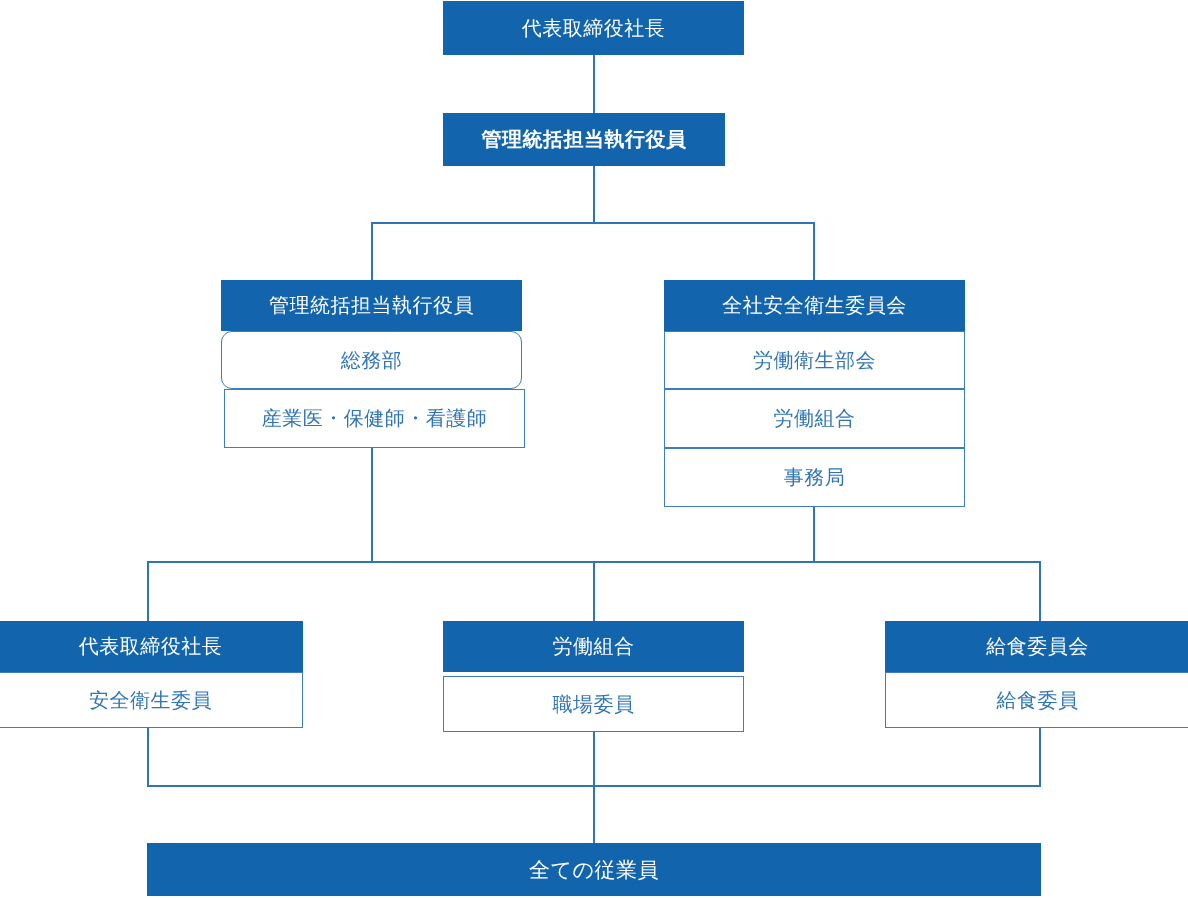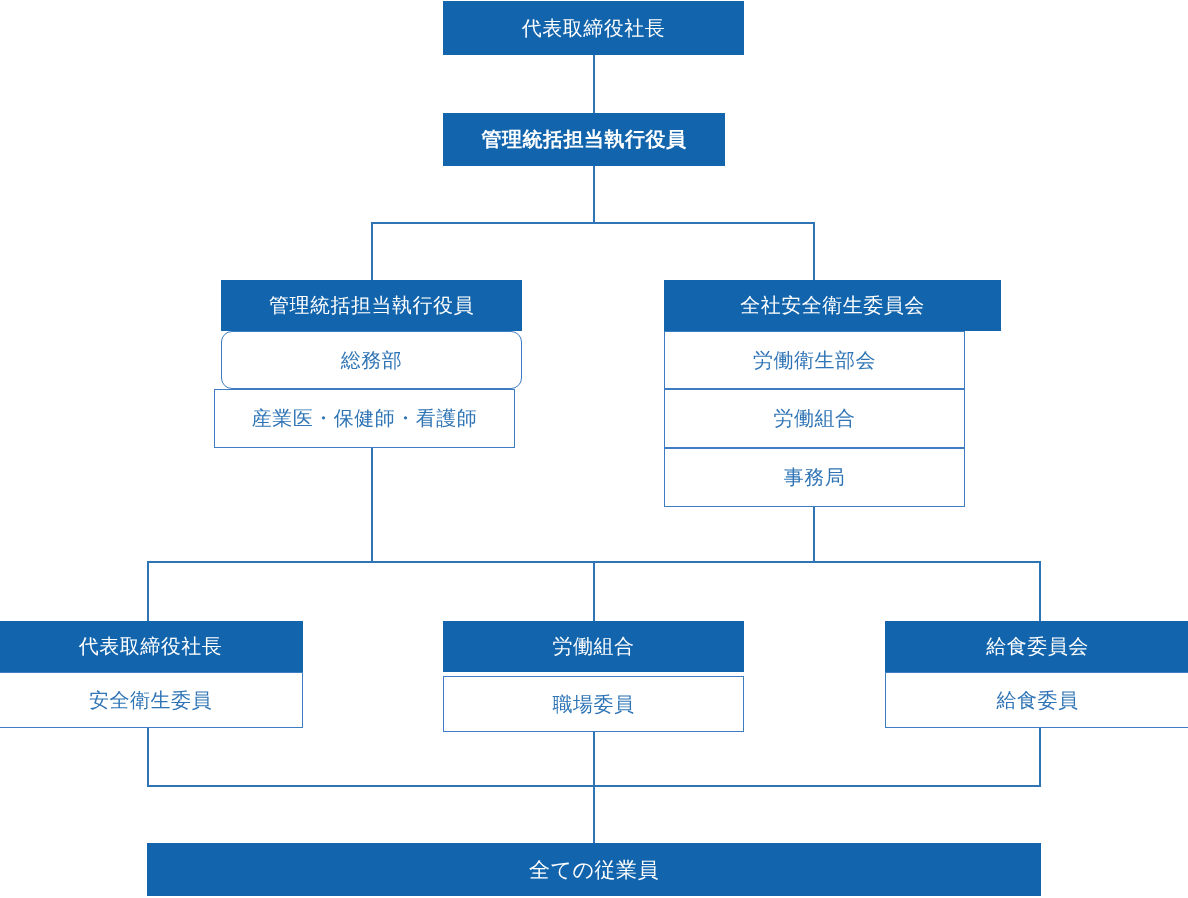--- a/index.html
+++ b/index.html
@@ -96,25 +96,25 @@
   <div class="node node-head bold" style="left:443px; top:113px; width:282px; height:53px;">
     <span>管理統括担当執行役員</span>
   </div>
 
   <div class="node node-head" style="left:221px; top:280px; width:301px; height:51px;">
     <span>管理統括担当執行役員</span>
   </div>
   <div class="node node-row" style="left:221px; top:331px; width:301px; height:58px;border-radius:11px;">
     <span>総務部</span>
   </div>
-  <div class="node node-row" style="left:214px; top:389px; width:301px; height:59px;">
+  <div class="node node-row" style="left:224px; top:389px; width:301px; height:59px;">
     <span>産業医・保健師・看護師</span>
   </div>
 
-  <div class="node node-head" style="left:664px; top:280px; width:337px; height:51px;">
+  <div class="node node-head" style="left:664px; top:280px; width:301px; height:51px;">
     <span>全社安全衛生委員会</span>
   </div>
   <div class="node node-row" style="left:664px; top:331px; width:301px; height:58px;">
     <span>労働衛生部会</span>
   </div>
   <div class="node node-row" style="left:664px; top:389px; width:301px; height:59px;">
     <span>労働組合</span>
   </div>
   <div class="node node-row" style="left:664px; top:448px; width:301px; height:59px;">
     <span>事務局</span>

